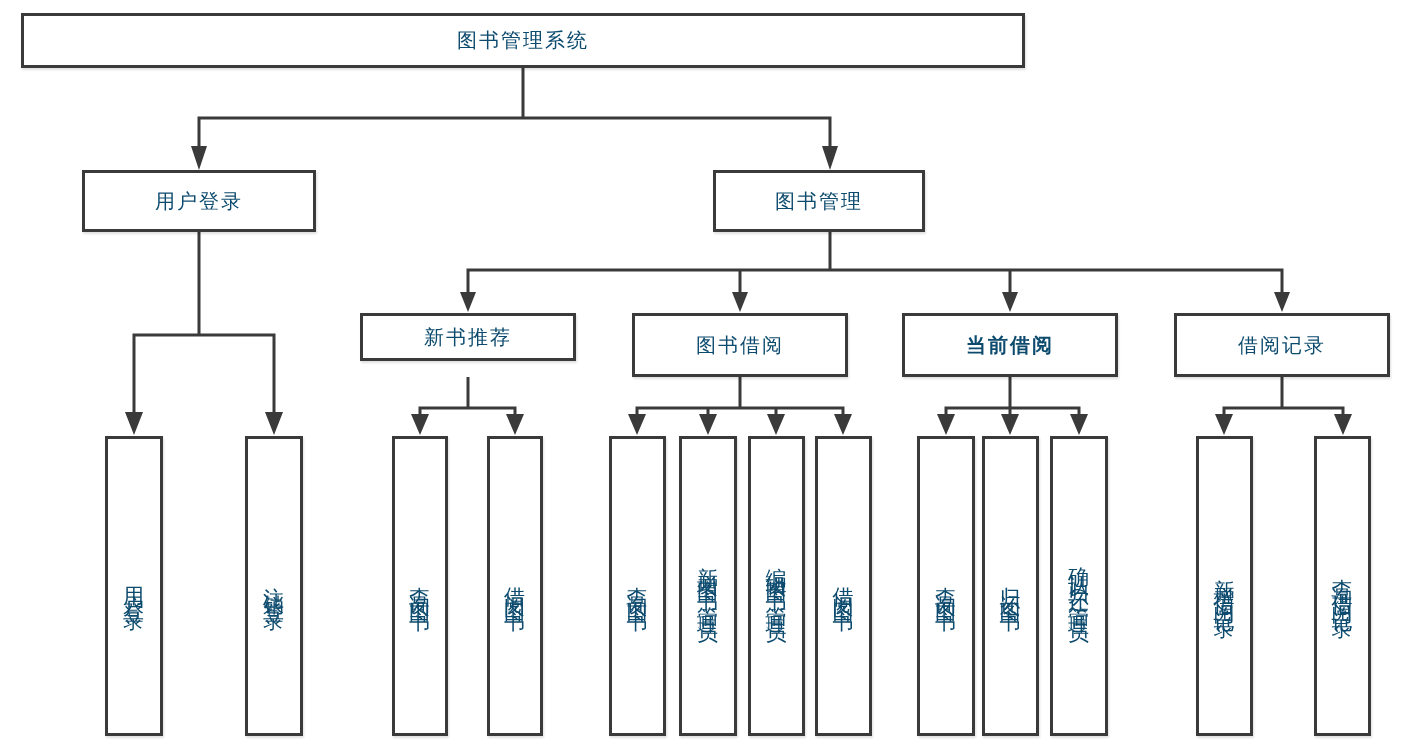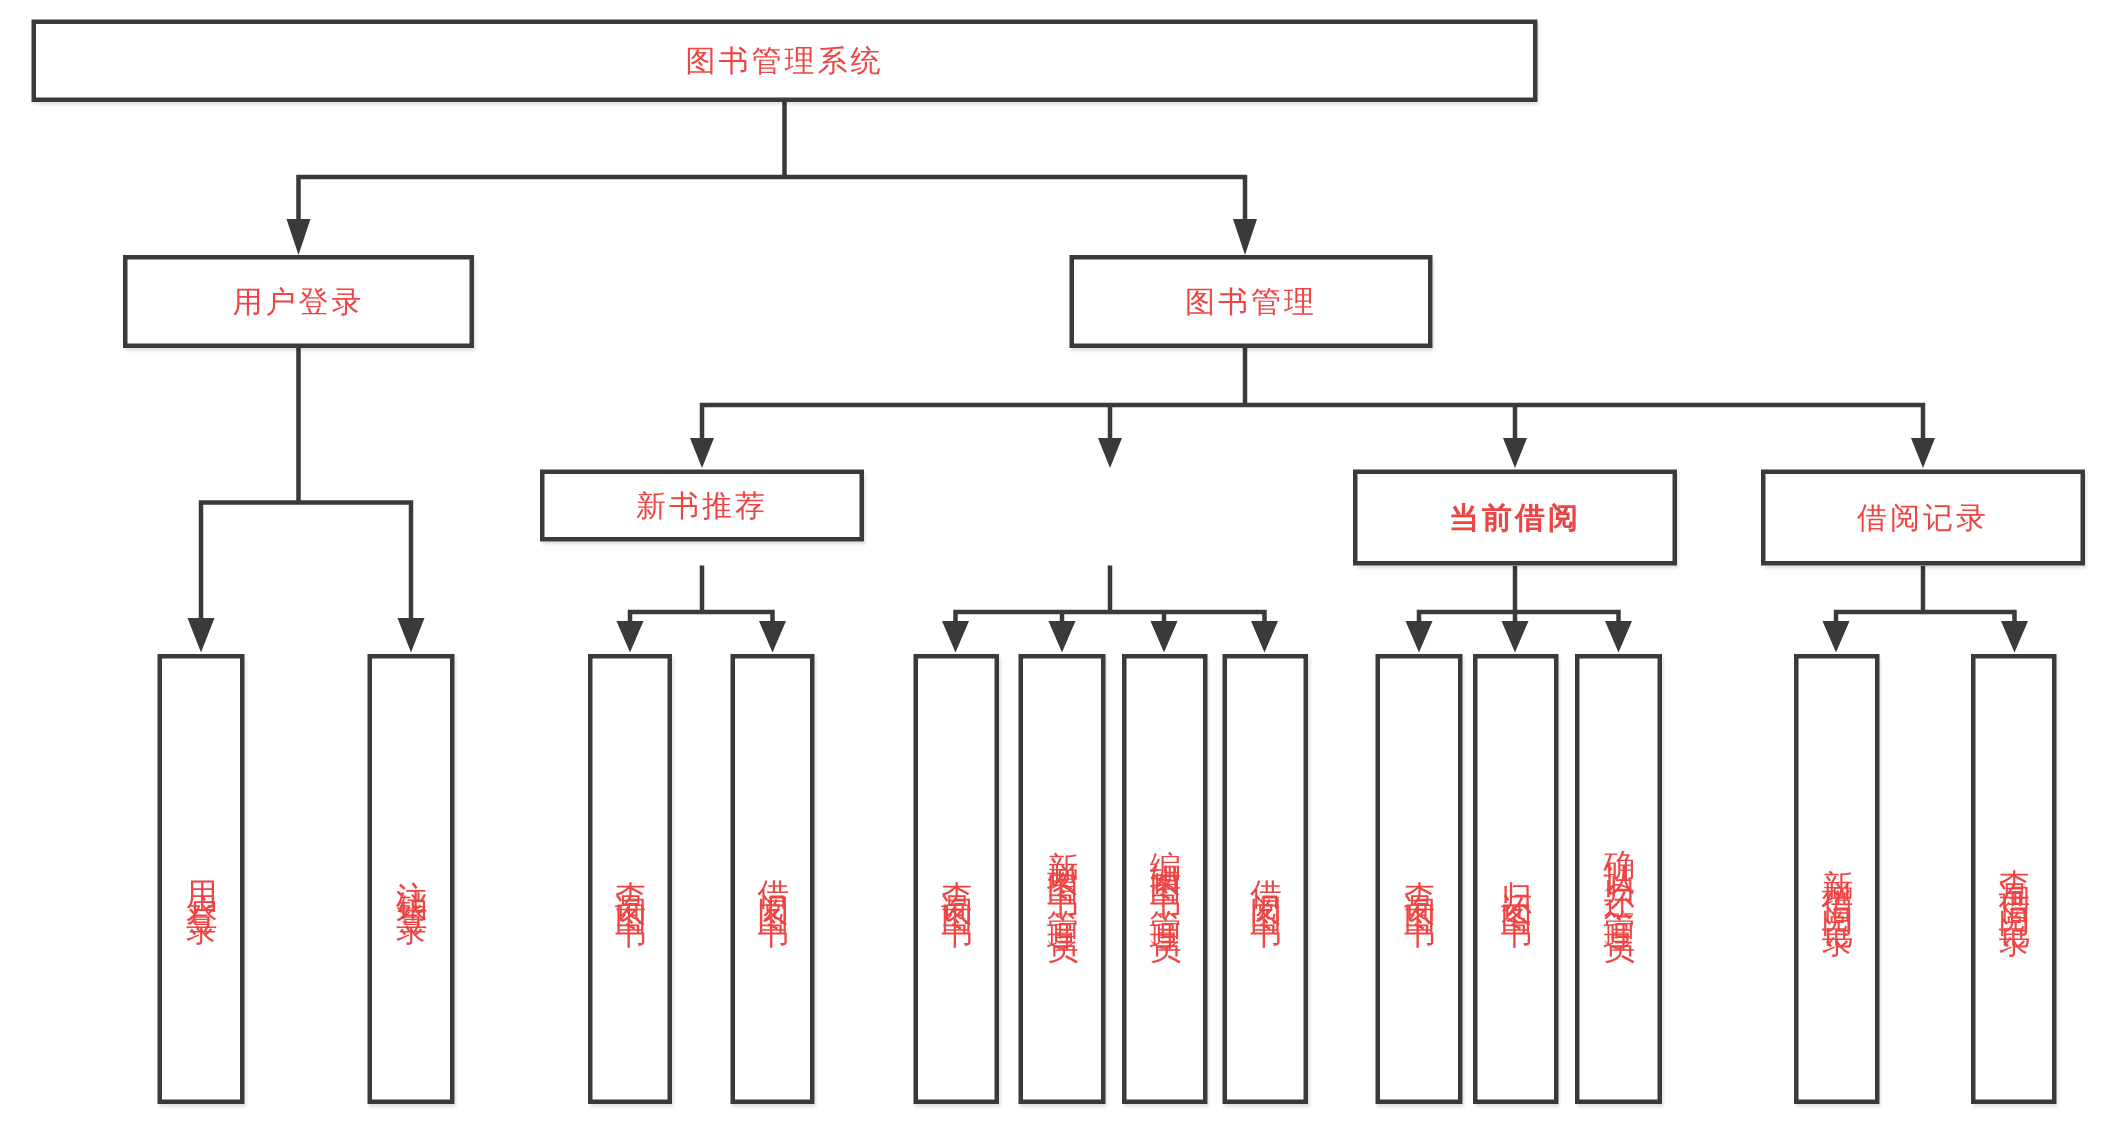--- a/index.html
+++ b/index.html
@@ -17,21 +17,21 @@
     width: 1405px; height: 747px;
   }
   .node {
     position: absolute;
     box-sizing: border-box;
     background: #ffffff;
     border: 3px solid #3a3a3a;
     display: flex;
     align-items: center;
     justify-content: center;
-    color: #ef4444;
+    color: #0c4a6e;
     box-shadow: 1px 2px 2px rgba(0,0,0,0.12);
   }
   .node.h .lbl {
     font-size: 20px;
     letter-spacing: 2px;
     white-space: nowrap;
   }
   .node.v .lbl {
     writing-mode: vertical-rl;
     text-orientation: mixed;
@@ -96,26 +96,29 @@
          M1334 414 H1352 L1343 435 Z"></path>
   </svg>
 
   <div class="node h" style="left:21px; top:13px; width:1004px; height:55px;">
     <span class="lbl">图书管理系统</span>
   </div>
 
   <div class="node h" style="left:82px; top:170px; width:234px; height:62px;">
     <span class="lbl">用户登录</span>
   </div>
-  <div class="node h" style="left:713px; top:170px; width:242px; height:62px;">
+  <div class="node h" style="left:713px; top:170px; width:212px; height:62px;">
     <span class="lbl">图书管理</span>
   </div>
 
   <div class="node h" style="left:360px; top:313px; width:216px; height:48px;">
     <span class="lbl">新书推荐</span>
+  </div>
+  <div class="node h" style="left:632px; top:313px; width:216px; height:64px;">
+    <span class="lbl">图书借阅</span>
   </div>
   <div class="node h" style="left:902px; top:313px; width:216px; height:64px;font-weight:bold;">
     <span class="lbl">当前借阅</span>
   </div>
   <div class="node h" style="left:1174px; top:313px; width:216px; height:64px;">
     <span class="lbl">借阅记录</span>
   </div>
 
   <div class="node v" style="left:105px; top:436px; width:58px; height:300px;">
     <span class="lbl">用户登录</span>

